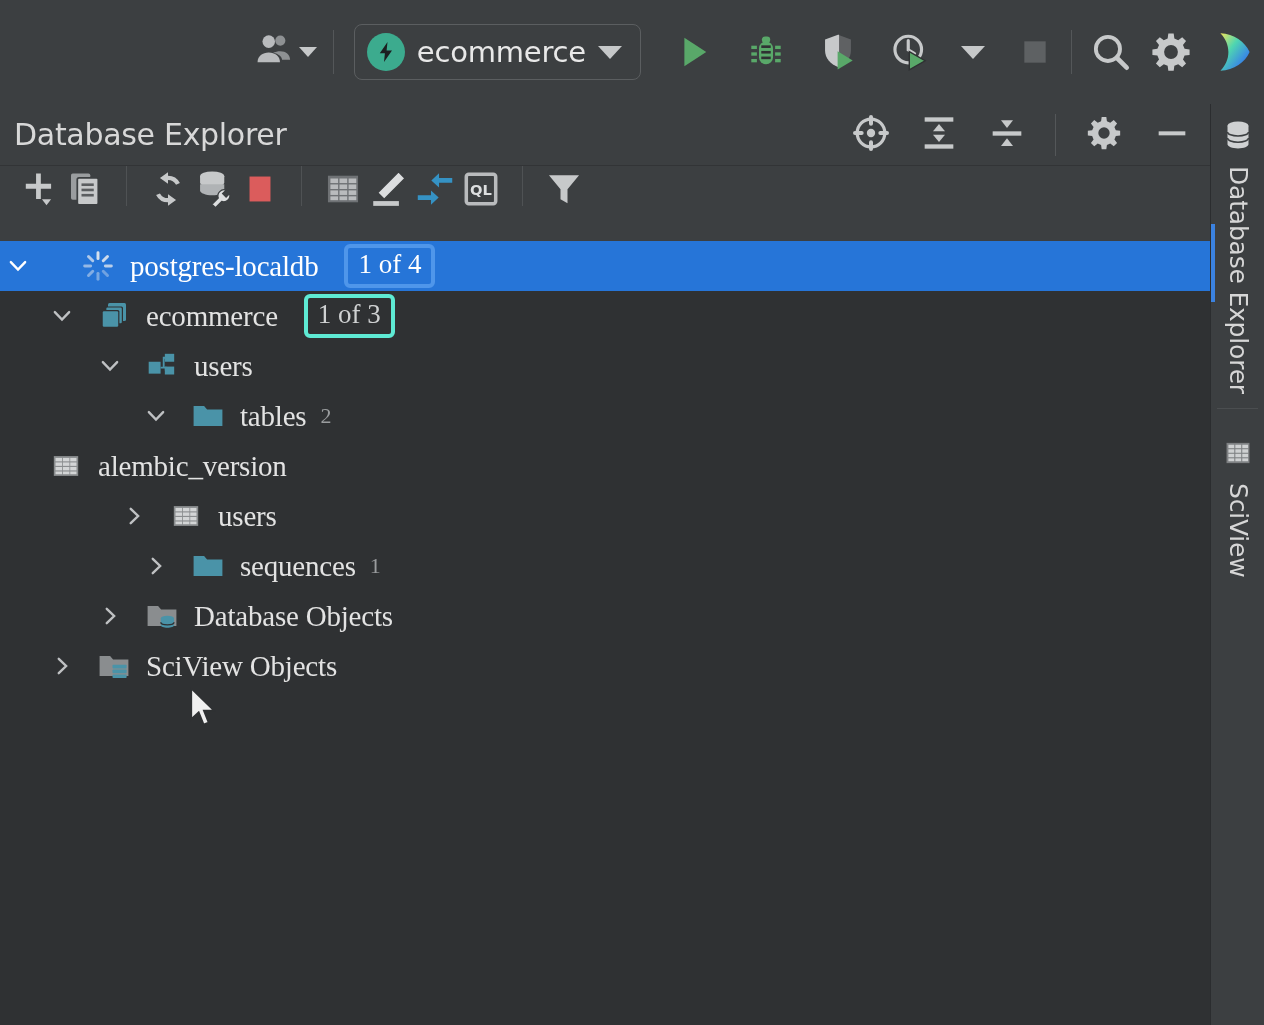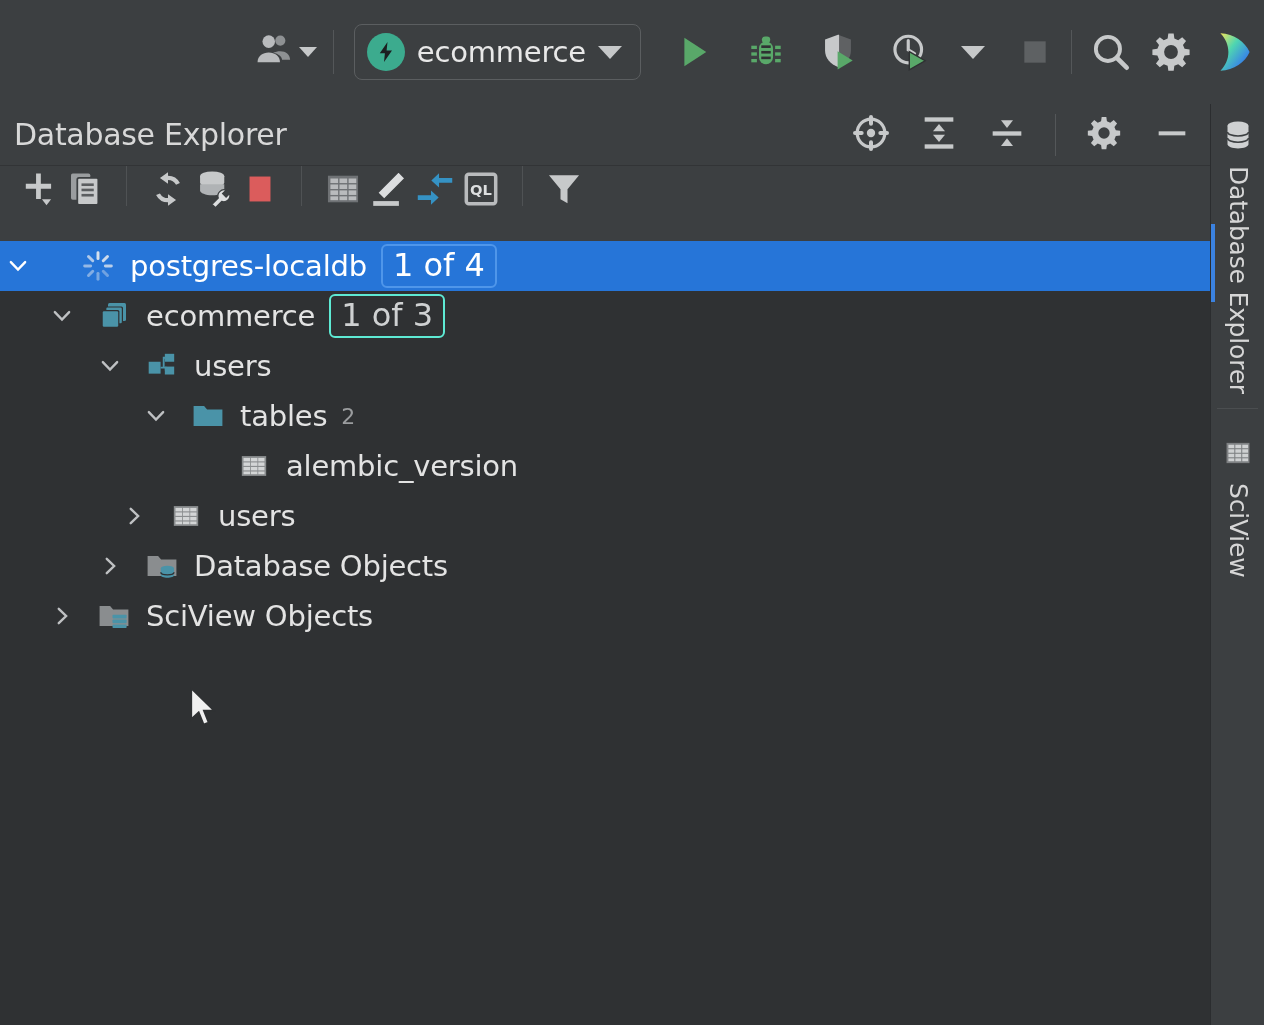--- a/index.html
+++ b/index.html
@@ -69,33 +69,34 @@
   .tbtn { display: flex; align-items: center; justify-content: center; width: 46px; height: 46px; }
 
   
   #tree {
     position: absolute; left: 0; top: 241px; width: 1210px; bottom: 0;
     background: #2f3133; overflow: hidden;
   }
   .row {
     display: flex; align-items: center; height: 50px; position: relative;
     white-space: nowrap;
+    font-family: Liberation Serif, serif;
   }
   .row.selected { background: #2675d8; }
   .row .arrow {
     width: 28px; height: 28px; display: flex; align-items: center; justify-content: center;
     flex: none;
   }
   .row .icon { width: 40px; display: flex; align-items: center; justify-content: center; flex: none; }
   .row .label { color: #e3e3e3; font-size: 29px; margin-left: 12px; letter-spacing: -0.2px; }
   .row.selected .label { color: #ffffff; }
   .row .count { color: #9a9c9e; font-size: 22px; margin-left: 14px; }
   .badge {
-    margin-left: 14px; border: 2px solid #5eead4; border-radius: 6px;
-    color: #cfd1d2; font-size: 32px; padding: 1px 10px 3px 10px; line-height: 1.15;
+    margin-left: 26px; border: 4px solid #5eead4; border-radius: 6px;
+    color: #cfd1d2; font-size: 27px; padding: 1px 10px 3px 10px; line-height: 1.15;
   }
   .row.selected .badge { border-color: #4f96ea; color: #ffffff; }
 
   
   #right-stripe {
     position: absolute; right: 0; top: 104px; width: 54px; bottom: 0;
     background: #3c3f41; border-left: 1px solid #2b2d2f;
   }
   .stripe-item {
     position: relative; width: 54px;
@@ -442,21 +443,21 @@
     </span>
     <span class="icon" style="margin-left:18px">
       <svg width="36" height="36" viewBox="0 0 24 24">
         <path d="M2.4 5.4h7l2 2.2h10.2v11H2.4z" fill="#4a93a8"></path>
       </svg>
     </span>
     <span class="label">tables</span>
     <span class="count">2</span>
   </div>
 
-  <div class="row" style="padding-left:188px">
+  <div class="row" style="">
     <span class="arrow"></span>
     <span class="icon" style="margin-left:18px">
       <svg width="34" height="34" viewBox="0 0 24 24">
         <rect x="3.4" y="5" width="17.2" height="14" fill="#8a8d8f"></rect>
         <g fill="#d3d5d6">
           <rect x="4.6" y="6.3" width="4.6" height="2.4"></rect>
             <rect x="9.8" y="6.3" width="4.6" height="2.4"></rect>
             <rect x="15" y="6.3" width="4.4" height="2.4"></rect>
           <rect x="4.6" y="9.5" width="4.6" height="2.4"></rect>
             <rect x="9.8" y="9.5" width="4.6" height="2.4"></rect>
@@ -494,20 +495,34 @@
             <rect x="15" y="12.7" width="4.4" height="2.4"></rect>
           <rect x="4.6" y="15.9" width="4.6" height="1.9"></rect>
             <rect x="9.8" y="15.9" width="4.6" height="1.9"></rect>
             <rect x="15" y="15.9" width="4.4" height="1.9"></rect>
         </g>
       </svg>
     </span>
     <span class="label">users</span>
   </div>
 
+  <div class="row" style="padding-left:142px">
+    <span class="arrow">
+      <svg width="26" height="26" viewBox="0 0 24 24">
+          <path d="M9 5.4 15.8 12 9 18.6" fill="none" stroke="#bfc1c3" stroke-width="2.2" stroke-linecap="round"></path>
+        </svg>
+    </span>
+    <span class="icon" style="margin-left:18px">
+      <svg width="36" height="36" viewBox="0 0 24 24">
+        <path d="M2.4 5.4h7l2 2.2h10.2v11H2.4z" fill="#4a93a8"></path>
+      </svg>
+    </span>
+    <span class="label">sequences</span>
+    <span class="count">1</span>
+  </div>
 
   <div class="row" style="padding-left:96px">
     <span class="arrow">
       <svg width="26" height="26" viewBox="0 0 24 24">
           <path d="M9 5.4 15.8 12 9 18.6" fill="none" stroke="#bfc1c3" stroke-width="2.2" stroke-linecap="round"></path>
         </svg>
     </span>
     <span class="icon" style="margin-left:18px">
       <svg width="36" height="36" viewBox="0 0 24 24">
         <path d="M2.4 5.4h7l2 2.2h10.2v11H2.4z" fill="#8a8d8f"></path>

